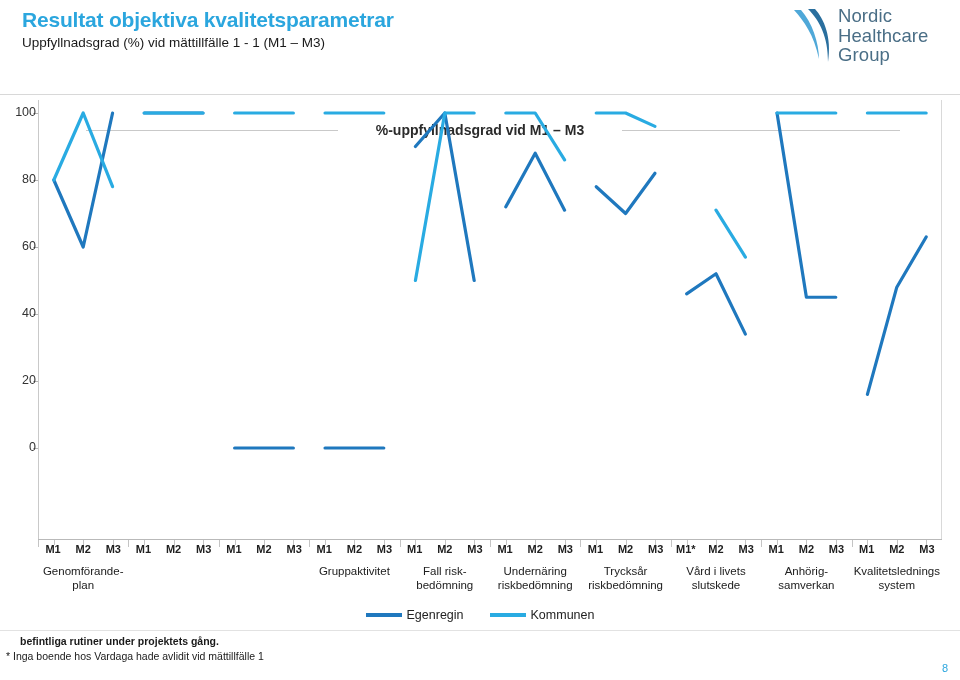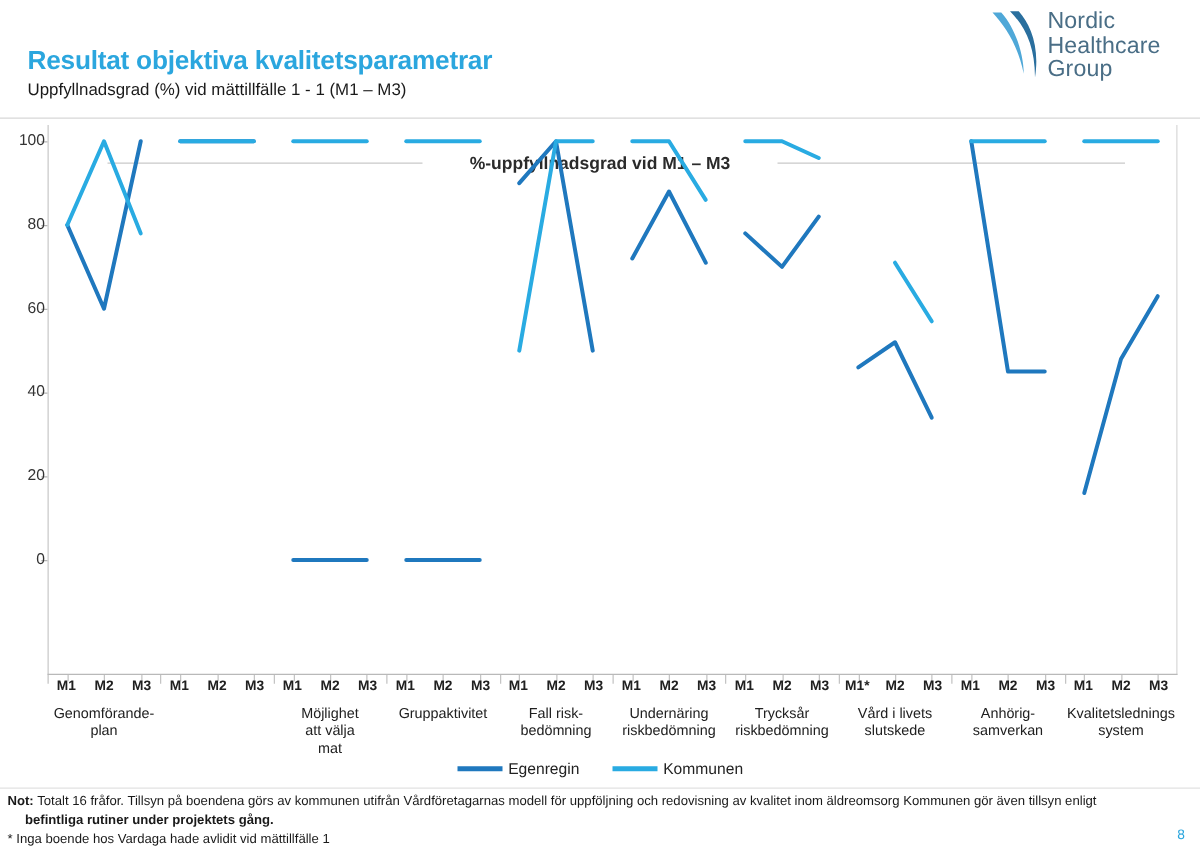--- a/index.html
+++ b/index.html
@@ -17,21 +17,21 @@
   }
 
   
   #header {
     position: absolute;
     left: 0; top: 0;
     width: 960px; height: 96px;
   }
   #title-block {
     position: absolute;
-    left: 22px; top: 38px;
+    left: 22px; top: 9px;
   }
   #slide-title {
     font-size: 21px;
     font-weight: bold;
     color: #2BA6DE;
     letter-spacing: -0.2px;
     white-space: nowrap;
     line-height: 1.05;
   }
   #slide-subtitle {
@@ -328,25 +328,20 @@
   </div>
 
   <div id="xlabels">
       <div class="mlabels" style="left: 0px; width: 90.4px;"><span>M1</span><span>M2</span><span>M3</span></div>
       <div class="catlabel" style="left: -8px; width: 106.4px;">
         <div>Genomförande-</div>
         <div>plan</div>
       </div>
       <div class="mlabels" style="left: 90.4px; width: 90.4px;"><span>M1</span><span>M2</span><span>M3</span></div>
       <div class="mlabels" style="left: 180.8px; width: 90.4px;"><span>M1</span><span>M2</span><span>M3</span></div>
-      <div class="catlabel" style="left: 172.8px; width: 106.4px;">
-        <div>Möjlighet</div>
-        <div>att välja</div>
-        <div>mat</div>
-      </div>
       <div class="mlabels" style="left: 271.2px; width: 90.4px;"><span>M1</span><span>M2</span><span>M3</span></div>
       <div class="catlabel" style="left: 263.2px; width: 106.4px;">
         <div>Gruppaktivitet</div>
       </div>
       <div class="mlabels" style="left: 361.6px; width: 90.4px;"><span>M1</span><span>M2</span><span>M3</span></div>
       <div class="catlabel" style="left: 353.6px; width: 106.4px;">
         <div>Fall risk-</div>
         <div>bedömning</div>
       </div>
       <div class="mlabels" style="left: 452px; width: 90.4px;"><span>M1</span><span>M2</span><span>M3</span></div>
@@ -374,19 +369,16 @@
         <div>Kvalitetslednings</div>
         <div>system</div>
       </div>
     </div>
 </div>
 
 <div id="legend"><span class="legend-item"><span class="legend-swatch" style="background: rgb(31, 120, 190);"></span><span>Egenregin</span></span><span class="legend-item"><span class="legend-swatch" style="background: rgb(41, 171, 226);"></span><span>Kommunen</span></span></div>
 
 <div id="footer-rule"></div>
 <div id="footnotes">
-  <div class="fn-line">
-    <b>Not:</b><span id="fn1-rest"> Totalt 16 fråfor. Tillsyn på boendena görs av kommunen utifrån Vårdföretagarnas modell för uppföljning och redovisning av kvalitet inom äldreomsorg Kommunen gör även tillsyn enligt</span>
-  </div>
   <div class="fn-line" id="fn-line2">befintliga rutiner under projektets gång.</div>
   <div class="fn-line">* Inga boende hos Vardaga hade avlidit vid mättillfälle 1</div>
 </div>
 <div id="page-number">8</div>
 
 </body></html>

